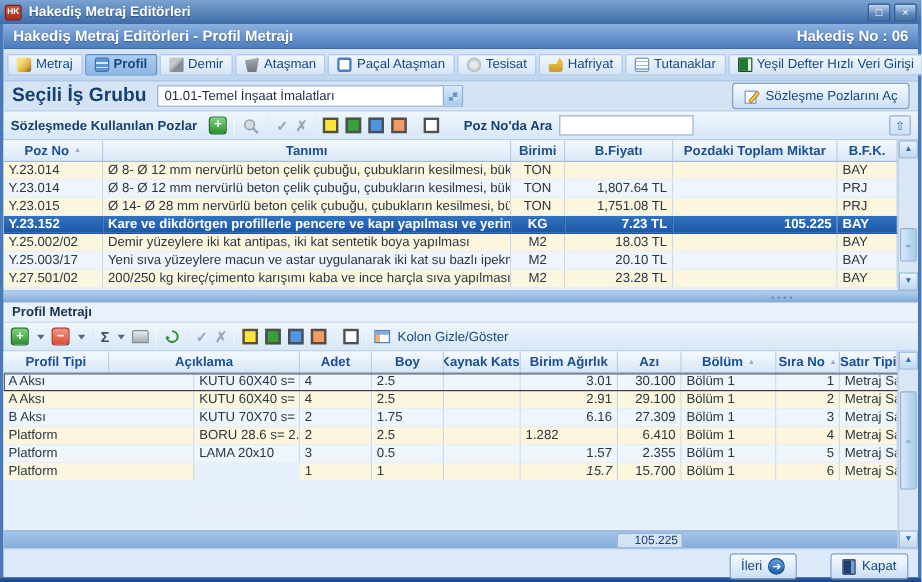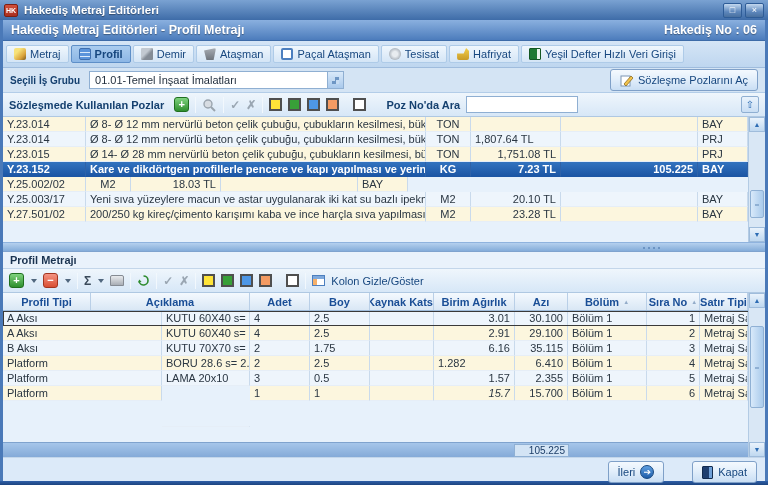--- a/index.html
+++ b/index.html
@@ -47,21 +47,21 @@
   .i-pacal   { background:#FFF; border:2px solid #4C7FBF; }
   .i-tesisat { background:radial-gradient(circle,#E8ECF0 30%,#AEB6BF 70%); border-radius:50%; }
   .i-hafriyat{ background:linear-gradient(#F2CE4C,#C89B27); clip-path:polygon(0 100%,0 45%,55% 45%,75% 0,100% 25%,100% 100%); }
   .i-tutanak { background:#FDFDFD; border:1px solid #7D96B4;
     background-image:repeating-linear-gradient(#FDFDFD 0 2px,#9FB9D8 2px 3px); }
   .i-defter  { background:linear-gradient(90deg,#1F7A33 70%,#E9F4EC 70%); border:1px solid #145723; border-radius:1px; }
 
   
   .filter-row { height:25px; background:#D4E4F4; display:flex; align-items:center;
     padding:0 7px; border-bottom:1px solid #B3CDE8; }
-  .f-label { font-weight:bold; color:#15406F; font-size:10px; margin-right:9px; }
+  .f-label { font-weight:bold; color:#15406F; font-size:16px; margin-right:9px; }
   .combo { width:255px; height:18px; background:#fff; border:1px solid #8FAFD2;
     display:flex; align-items:center; }
   .combo .val { flex:1; font-size:11px; padding:0 5px; color:#1E2B3A; white-space:nowrap; overflow:hidden; }
   .combo-btn { width:16px; height:16px; background:linear-gradient(#D9E9F9,#A9C9EC);
     border-left:1px solid #8FAFD2; display:flex; align-items:center; justify-content:center; }
   .combo-btn .dots { width:7px; height:7px;
     background:conic-gradient(#6E96C4 0 25%,#C7DCF2 0 50%,#6E96C4 0 75%,#C7DCF2 0); }
   .spacer { flex:1; }
   .btn { height:22px; border:1px solid #7FA0C8; border-radius:3px;
     background:linear-gradient(#F4F9FE,#E3EFFB 45%,#C9DEF4); color:#17477F; font-size:11px;
@@ -190,20 +190,24 @@
         </div>
         <div class="tab">
           <span class="ticon i-tesisat"></span>
           <span>Tesisat</span>
         </div>
         <div class="tab">
           <span class="ticon i-hafriyat"></span>
           <span>Hafriyat</span>
         </div>
         <div class="tab">
+          <span class="ticon i-tutanak"></span>
+          <span>Tutanaklar</span>
+        </div>
+        <div class="tab">
           <span class="ticon i-defter"></span>
           <span>Yeşil Defter Hızlı Veri Girişi</span>
         </div>
       </div>
 
     <div class="filter-row">
       <span class="f-label">Seçili İş Grubu</span>
       <div class="combo">
         <span class="val">01.01-Temel İnşaat İmalatları</span>
         <span class="combo-btn">
@@ -239,34 +243,55 @@
           <span class="color-sq" style="background: rgb(244, 155, 99);"></span>
           <span class="color-sq" style="background: rgb(255, 255, 255); margin-left: 8px;"></span>
         </span>
       <span class="srch-label">Poz No'da Ara</span>
       <input class="srch-input" value="" style="">
       <span class="spacer"></span>
       <span class="mini-btn">⇧</span>
     </div>
 
     <div class="grid-wrap g-upper" id="upper-grid">
+      <div class="g-header" id="upper-head">
+          <div class="gh-cell" style="width: 83px;">
+            <span>Poz No</span>
+            <span class="sort-tri">▲</span>
+          </div>
+          <div class="gh-cell" style="width: 340px;">
+            <span>Tanımı</span>
+          </div>
+          <div class="gh-cell" style="width: 45px;">
+            <span>Birimi</span>
+          </div>
+          <div class="gh-cell" style="width: 90px;">
+            <span>B.Fiyatı</span>
+          </div>
+          <div class="gh-cell" style="width: 137px;">
+            <span>Pozdaki Toplam Miktar</span>
+          </div>
+          <div class="gh-cell" style="width: 50px;">
+            <span>B.F.K.</span>
+          </div>
+        </div>
       <div class="g-body" id="upper-body" style="height:107px">
           <div class="g-row row-cream">
             <div class="g-cell" style="width: 83px; text-align: left;">Y.23.014</div>
             <div class="g-cell" style="width: 340px; text-align: left;">Ø 8- Ø 12 mm nervürlü beton çelik çubuğu, çubukların kesilmesi, bükülmesi ve yerin</div>
             <div class="g-cell" style="width: 45px; text-align: center;">TON</div>
             <div class="g-cell" style="width: 90px; text-align: right;"></div>
             <div class="g-cell" style="width: 137px; text-align: right;"></div>
             <div class="g-cell" style="width: 50px; text-align: left;">BAY</div>
           </div>
           <div class="g-row row-light">
             <div class="g-cell" style="width: 83px; text-align: left;">Y.23.014</div>
             <div class="g-cell" style="width: 340px; text-align: left;">Ø 8- Ø 12 mm nervürlü beton çelik çubuğu, çubukların kesilmesi, bükülmesi ve yerin</div>
             <div class="g-cell" style="width: 45px; text-align: center;">TON</div>
-            <div class="g-cell" style="width: 90px; text-align: left;">1,807.64 TL</div>
+            <div class="g-cell" style="width: 90px; text-align: right;">1,807.64 TL</div>
             <div class="g-cell" style="width: 137px; text-align: right;"></div>
             <div class="g-cell" style="width: 50px; text-align: left;">PRJ</div>
           </div>
           <div class="g-row row-cream">
             <div class="g-cell" style="width: 83px; text-align: left;">Y.23.015</div>
             <div class="g-cell" style="width: 340px; text-align: left;">Ø 14- Ø 28 mm nervürlü beton çelik çubuğu, çubukların kesilmesi, bükülmesi ve yeri</div>
             <div class="g-cell" style="width: 45px; text-align: center;">TON</div>
             <div class="g-cell" style="width: 90px; text-align: right;">1,751.08 TL</div>
             <div class="g-cell" style="width: 137px; text-align: right;"></div>
             <div class="g-cell" style="width: 50px; text-align: left;">PRJ</div>
@@ -274,20 +299,21 @@
           <div class="g-row row-selected">
             <div class="g-cell" style="width: 83px; text-align: left;">Y.23.152</div>
             <div class="g-cell" style="width: 340px; text-align: left;">Kare ve dikdörtgen profillerle pencere ve kapı yapılması ve yerine konulması</div>
             <div class="g-cell" style="width: 45px; text-align: center;">KG</div>
             <div class="g-cell" style="width: 90px; text-align: right;">7.23 TL</div>
             <div class="g-cell" style="width: 137px; text-align: right;">105.225</div>
             <div class="g-cell" style="width: 50px; text-align: left;">BAY</div>
           </div>
           <div class="g-row row-cream">
             <div class="g-cell" style="width: 83px; text-align: left;">Y.25.002/02</div>
+            <div class="g-cell" style="width: 340px; text-align: left;">Demir yüzeylere iki kat antipas, iki kat sentetik boya yapılması</div>
             <div class="g-cell" style="width: 45px; text-align: center;">M2</div>
             <div class="g-cell" style="width: 90px; text-align: right;">18.03 TL</div>
             <div class="g-cell" style="width: 137px; text-align: right;"></div>
             <div class="g-cell" style="width: 50px; text-align: left;">BAY</div>
           </div>
           <div class="g-row row-light">
             <div class="g-cell" style="width: 83px; text-align: left;">Y.25.003/17</div>
             <div class="g-cell" style="width: 340px; text-align: left;">Yeni sıva yüzeylere macun ve astar uygulanarak iki kat su bazlı ipekmat boya yapılma</div>
             <div class="g-cell" style="width: 45px; text-align: center;">M2</div>
             <div class="g-cell" style="width: 90px; text-align: right;">20.10 TL</div>
@@ -416,21 +442,21 @@
               <div class="g-cell" style="width: 53px; text-align: right;">2</div>
               <div class="g-cell" style="width: 48px; text-align: left;">Metraj Satırı</div>
             </div>
             <div class="g-row row-light">
               <div class="g-cell" style="width: 159px; text-align: left;">B Aksı</div>
               <div class="g-cell" style="width: 88px; text-align: left;">KUTU 70X70 s= 3 mm</div>
               <div class="g-cell" style="width: 60px; text-align: left;">2</div>
               <div class="g-cell" style="width: 60px; text-align: left;">1.75</div>
               <div class="g-cell" style="width: 64px; text-align: left;"></div>
               <div class="g-cell" style="width: 81px; text-align: right;">6.16</div>
-              <div class="g-cell" style="width: 53px; text-align: right;">35.115</div>
+              <div class="g-cell" style="width: 53px; text-align: right;">27.309</div>
               <div class="g-cell" style="width: 79px; text-align: left;">Bölüm 1</div>
               <div class="g-cell" style="width: 53px; text-align: right;">3</div>
               <div class="g-cell" style="width: 48px; text-align: left;">Metraj Satırı</div>
             </div>
             <div class="g-row row-cream">
               <div class="g-cell" style="width: 159px; text-align: left;">Platform</div>
               <div class="g-cell" style="width: 88px; text-align: left;">BORU 28.6 s= 2.0</div>
               <div class="g-cell" style="width: 60px; text-align: left;">2</div>
               <div class="g-cell" style="width: 60px; text-align: left;">2.5</div>
               <div class="g-cell" style="width: 64px; text-align: left;"></div>

